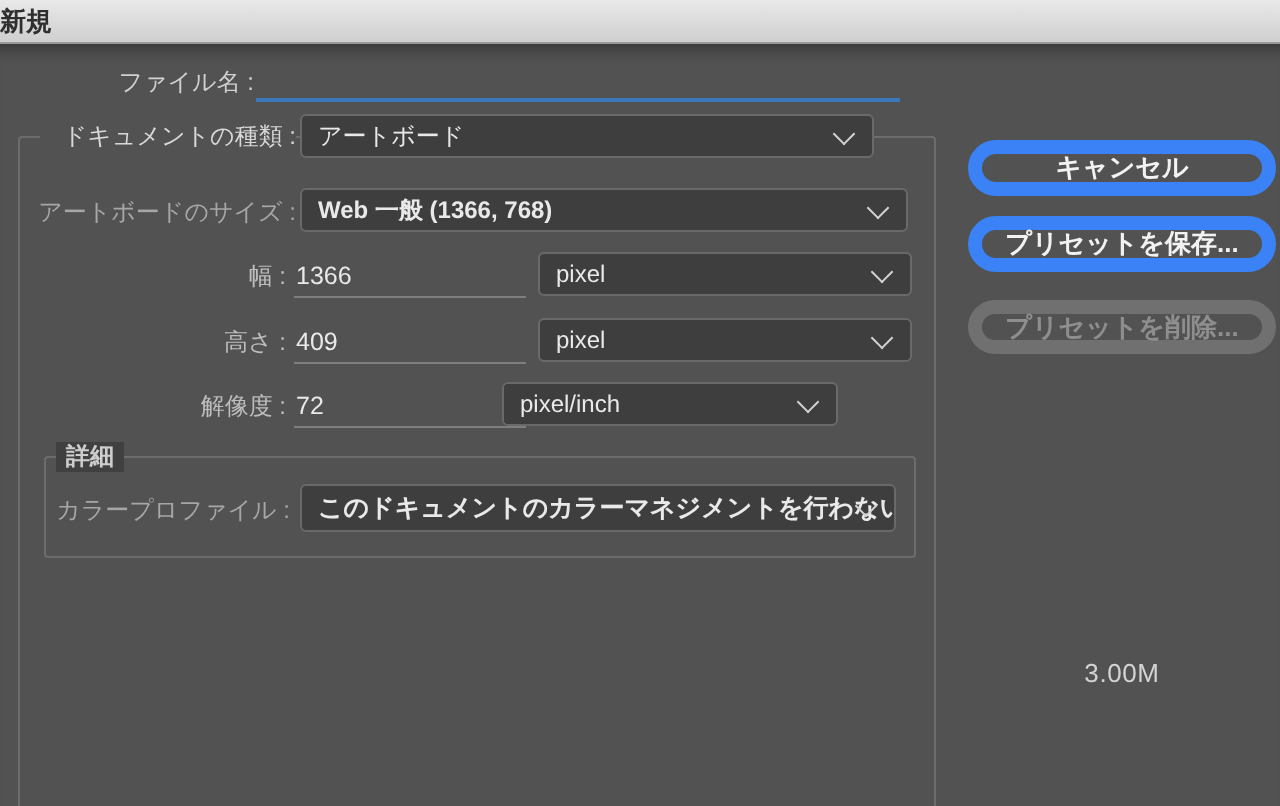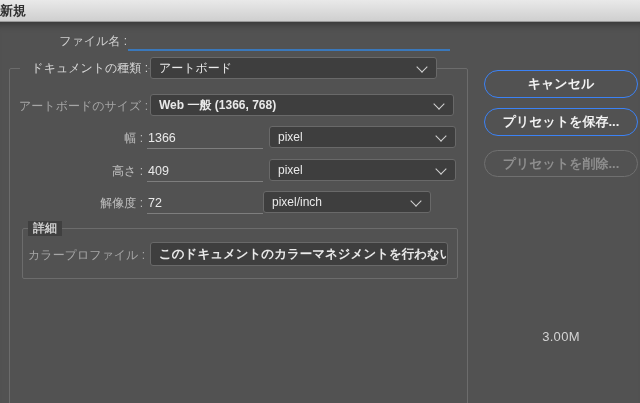--- a/index.html
+++ b/index.html
@@ -41,28 +41,28 @@
   .ul-width{top:126px;} .ul-height{top:159px;} .ul-res{top:191px;}
   .underline-blue{position:absolute;left:128px;top:27px;width:322px;height:2px;background:#3a78bb;}
   
   .select{position:absolute;box-sizing:border-box;background:#3e3e3e;border:1px solid #696969;
           border-radius:3px;color:#e9e9e9;font-size:12px;display:flex;align-items:center;
           padding:0 24px 0 8px;white-space:nowrap;overflow:hidden;z-index:2;}
   .sel-doctype{left:150px;top:35px;width:287px;height:22px;}
   .sel-artboard{left:150px;top:72px;width:304px;height:22px;font-weight:700;}
   .sel-unit-w{left:269px;top:104px;width:187px;height:22px;}
   .sel-unit-h{left:269px;top:137px;width:187px;height:22px;}
-  .sel-unit-r{left:263px;top:169px;width:168px;height:22px;}
+  .sel-unit-r{left:251px;top:169px;width:168px;height:22px;}
   .sel-profile{left:150px;top:220px;width:298px;height:24px;font-weight:700;font-size:12.5px;}
   .chev{position:absolute;right:10px;top:50%;width:7px;height:7px;margin-top:-5px;
         border-right:1.6px solid #d2d2d2;border-bottom:1.6px solid #d2d2d2;
         transform:rotate(45deg);}
   
   .btn{position:absolute;left:484px;width:154px;box-sizing:border-box;border-radius:14px;
-       border:1px solid #3b82f6;background:transparent;display:flex;align-items:center;
+       border:7px solid #3b82f6;background:transparent;display:flex;align-items:center;
        justify-content:center;color:#f2f2f2;font-size:13px;font-weight:600;cursor:default;}
   .btn-ok{top:9px;height:28px;border:2px solid #ededed;font-weight:700;color:#fff;}
   .btn-cancel{top:48px;height:28px;}
   .btn-save{top:86px;height:28px;}
   .btn-delete{top:128px;height:27px;border-color:#707070;color:#8e8e8e;}
   .filesize-label{position:absolute;left:484px;width:154px;top:282px;text-align:center;
                   color:#d3d3d3;font-size:12.5px;}
   .filesize-value{position:absolute;left:484px;width:154px;top:307px;text-align:center;
                   color:#d3d3d3;font-size:13px;letter-spacing:.3px;}
 </style>

